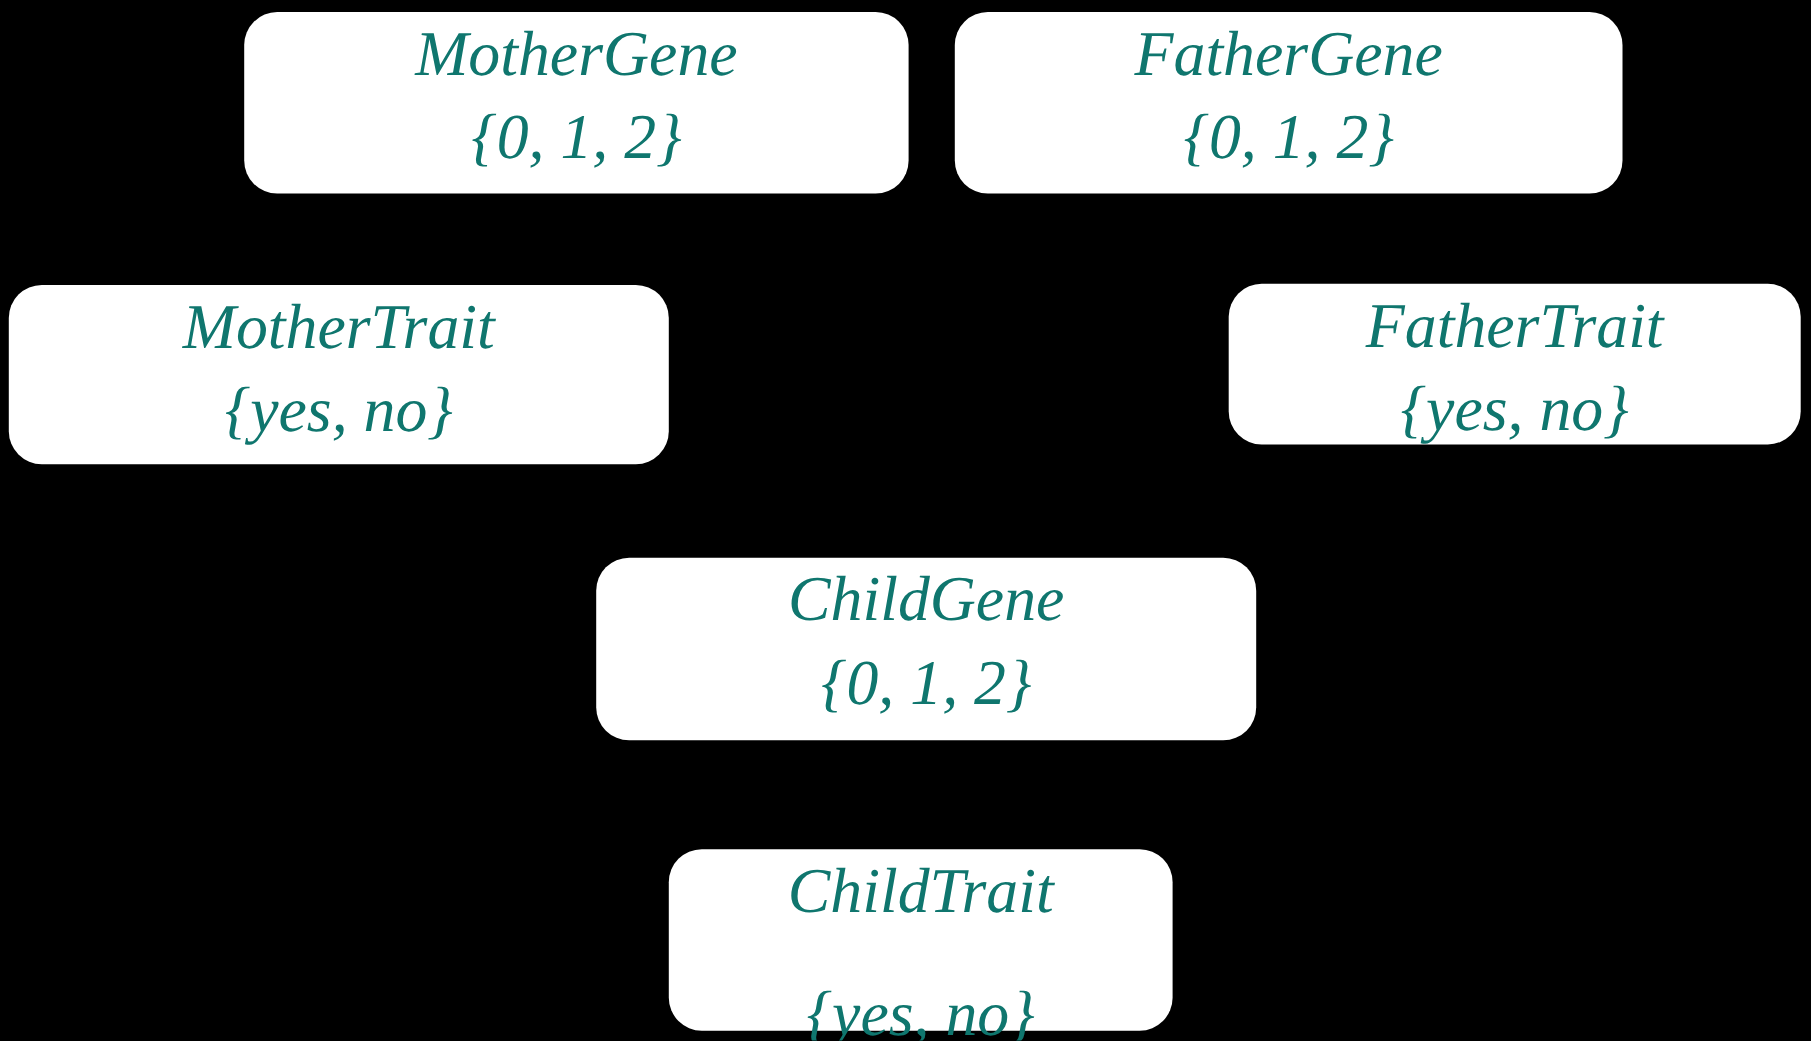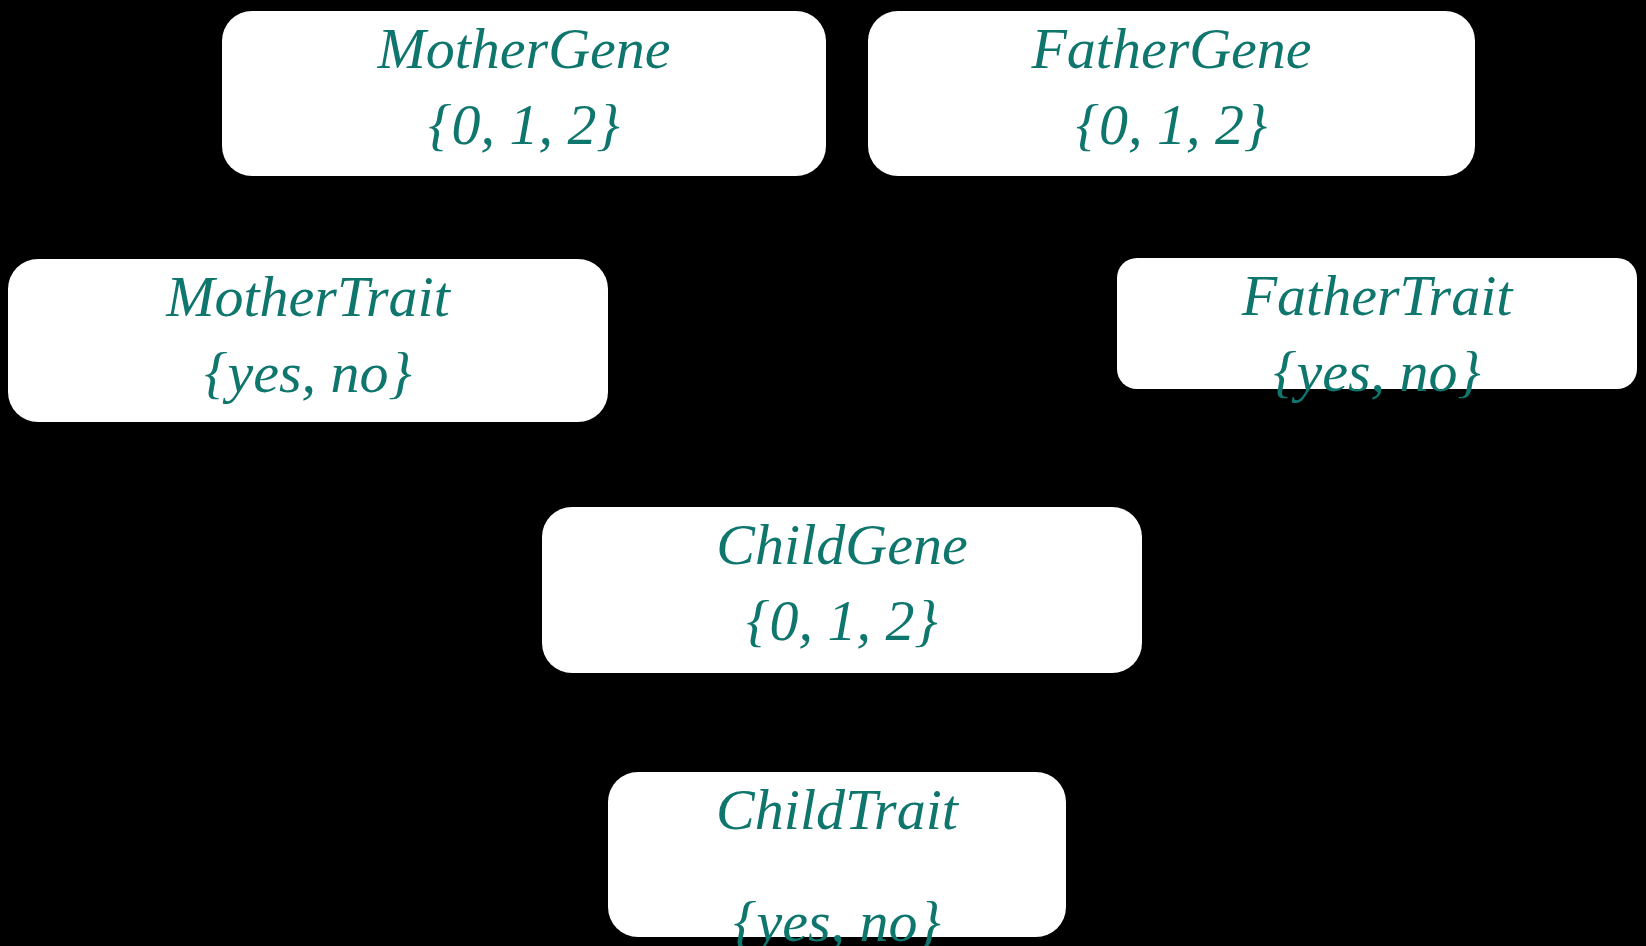--- a/index.html
+++ b/index.html
@@ -35,21 +35,21 @@
   }
   .node .node-title,
   .node .node-values {
     display: block;
     white-space: nowrap;
   }
   
   .node-mother-gene  { left: 222px;  top: 11px;  width: 604px; height: 165px; }
   .node-father-gene  { left: 868px;  top: 11px;  width: 607px; height: 165px; }
   .node-mother-trait { left: 8px;    top: 259px; width: 600px; height: 163px; }
-  .node-father-trait { left: 1117px; top: 258px; width: 520px; height: 131px; border-radius: 20px; }
+  .node-father-trait { left: 1117px; top: 258px; width: 520px; height: 146px; }
   .node-child-gene   { left: 542px;  top: 507px; width: 600px; height: 166px; }
   .node-child-trait  { left: 608px;  top: 772px; width: 458px; height: 165px; gap: 36px; }
 </style>
 </head>
 <body>
 
 <div class="canvas">
 
   <div class="node node-mother-gene">
     <span class="node-title">MotherGene</span>

